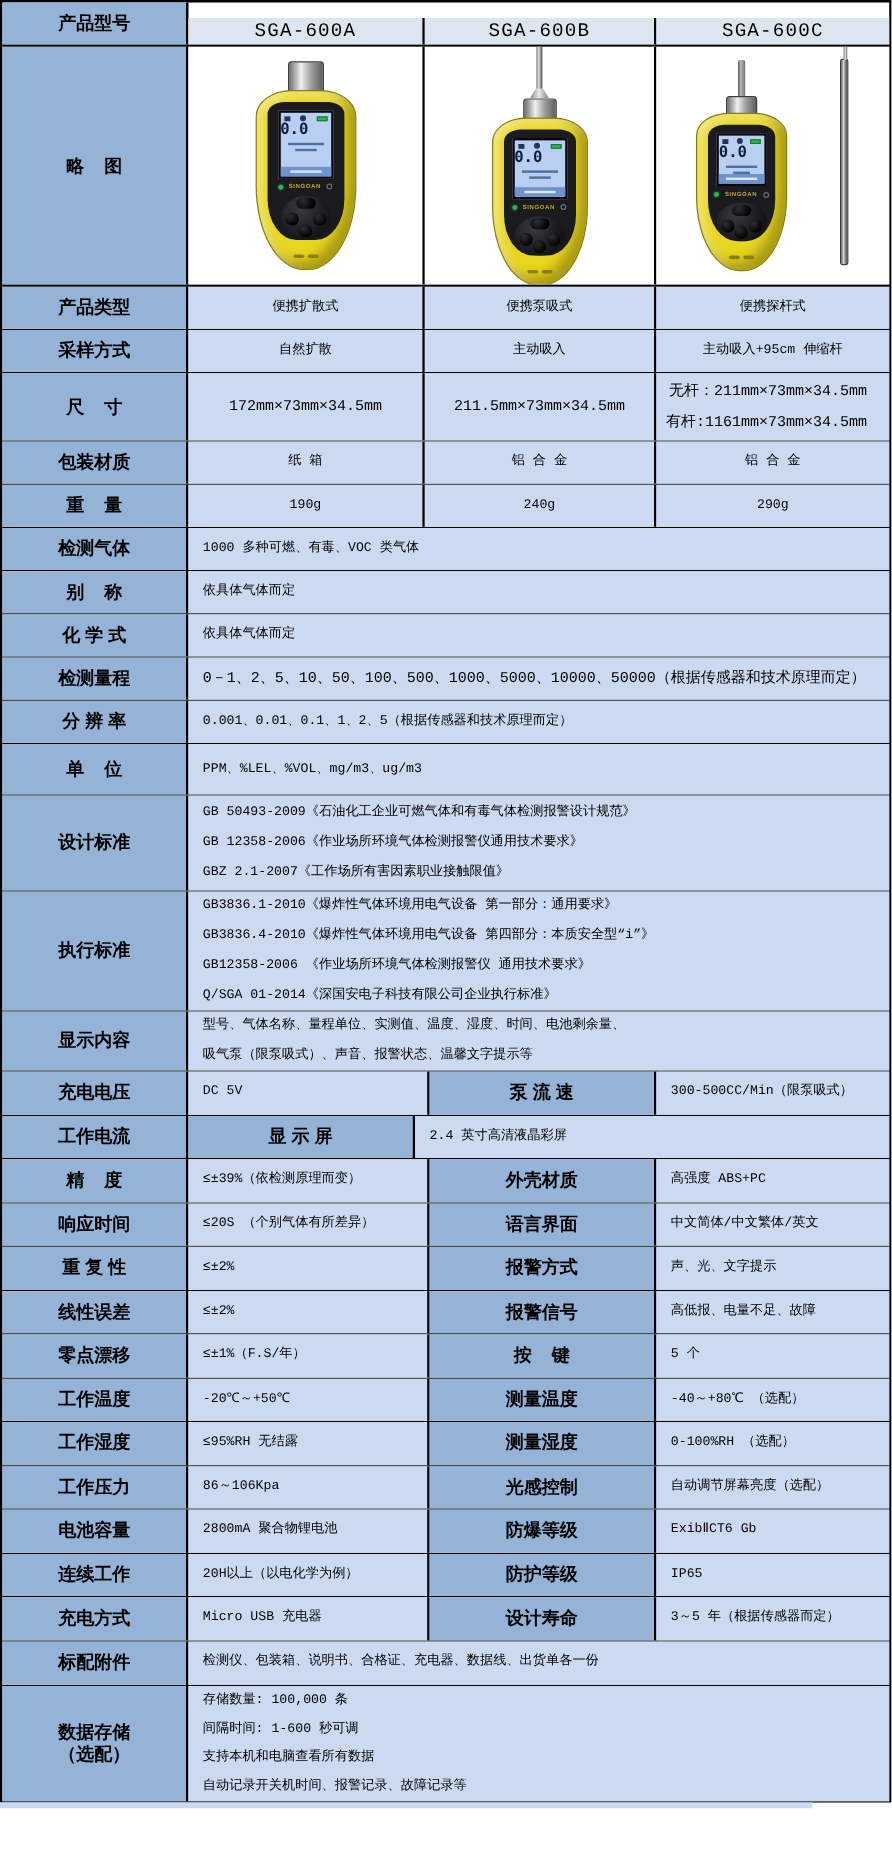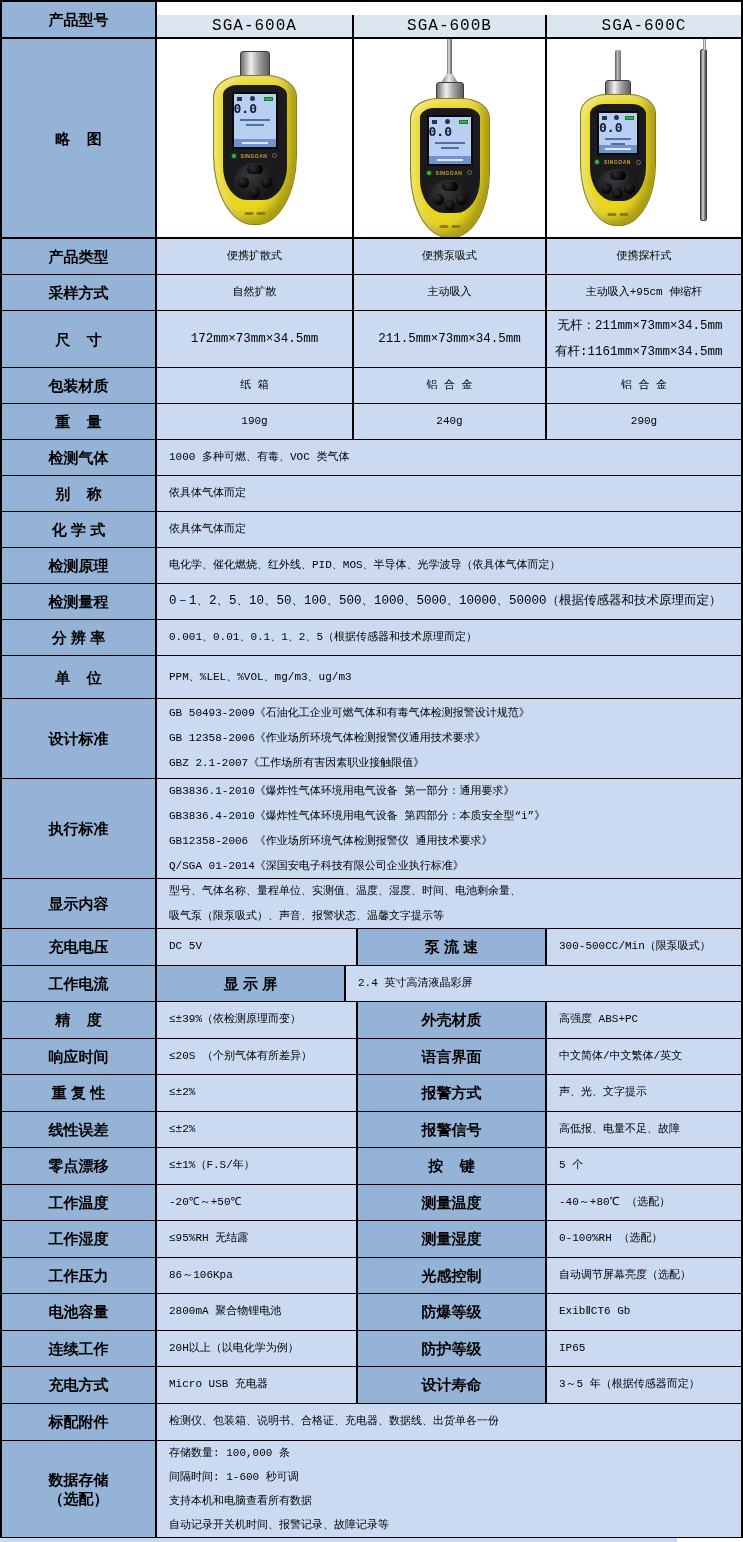--- a/index.html
+++ b/index.html
@@ -268,24 +268,20 @@
   </div>
   <div class="row rh-s">
     <div class="cell lab w-label">别    称</div>
     <div class="cell val left w-rest">依具体气体而定</div>
   </div>
   <div class="row rh-s">
     <div class="cell lab w-label">化 学 式</div>
     <div class="cell val left w-rest">依具体气体而定</div>
   </div>
   <div class="row rh-s">
-    <div class="cell lab w-label">检测原理</div>
-    <div class="cell val left w-rest">电化学、催化燃烧、红外线、PID、MOS、半导体、光学波导（依具体气体而定）</div>
-  </div>
-  <div class="row rh-s">
     <div class="cell lab w-label">检测量程</div>
     <div class="cell val left w-rest" style="font-size:12.5px;">0－1、2、5、10、50、100、500、1000、5000、10000、50000（根据传感器和技术原理而定）</div>
   </div>
   <div class="row rh-s">
     <div class="cell lab w-label">分 辨 率</div>
     <div class="cell val left w-rest">0.001、0.01、0.1、1、2、5（根据传感器和技术原理而定）</div>
   </div>
   <div class="row rh-unit">
     <div class="cell lab w-label">单    位</div>
     <div class="cell val left w-rest">PPM、%LEL、%VOL、mg/m3、ug/m3</div>

